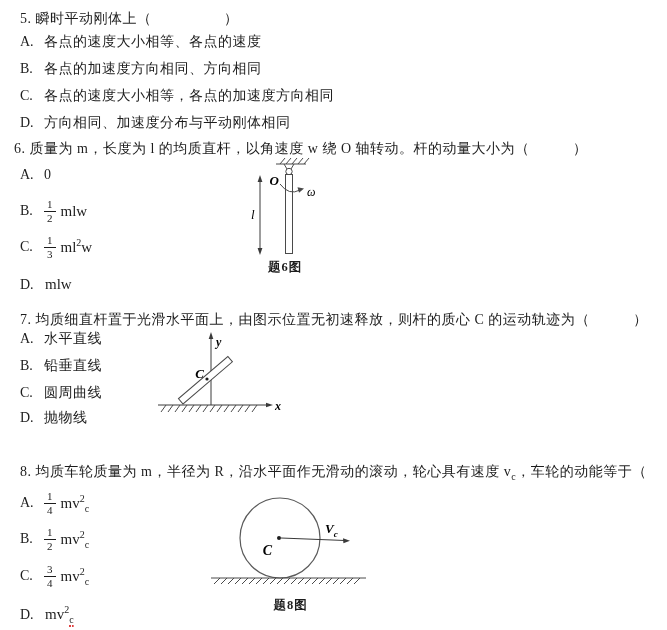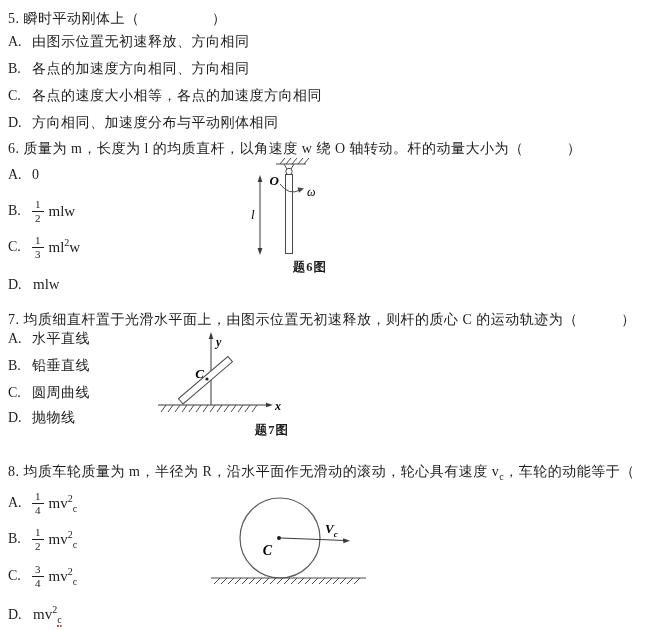--- a/index.html
+++ b/index.html
@@ -1,60 +1,60 @@
 <!DOCTYPE html>
 <html><head>
 <meta charset="utf-8">
 <style>
   html,body{margin:0;padding:0;}
   body{
     width:667px;height:630px;background:#ffffff;position:relative;
     font-family:"Liberation Serif","DejaVu Serif",serif;color:#1d1d1d;
     overflow:hidden;
   }
-  .line{position:absolute;white-space:pre;font-size:14px;letter-spacing:0.5px;}
+  .line{position:absolute;white-space:pre;font-size:14px;letter-spacing:0.5px;margin-left:12px;}
   .opt{display:flex;align-items:center;letter-spacing:0.5px;}
   .letter{display:inline-block;width:24px;font-size:14px;letter-spacing:0;}
   .opt-text{font-size:14px;}
   .frac{display:inline-flex;flex-direction:column;align-items:center;
         font-size:11px;line-height:1.15;letter-spacing:0;}
   .frac .num{padding:0 3px;}
   .frac .den{border-top:1px solid #1d1d1d;padding:0 3px;}
   .expr{font-size:15px;margin-left:5px;letter-spacing:0;}
   .expr sup{font-size:10px;line-height:0;}
   .expr sub{font-size:10px;line-height:0;}
   .upright{font-style:normal;}
   .sub-err{border-bottom:2px dotted #e04040;}
   .fig{position:absolute;}
   .fig svg{display:block;}
-  .fig-caption{font-weight:bold;font-size:12.5px;text-align:right;margin-top:2px;letter-spacing:1px;}
+  .fig-caption{font-weight:bold;font-size:12.5px;text-align:center;margin-top:2px;letter-spacing:1px;}
   .svgtext{font-family:"Liberation Serif","DejaVu Serif",serif;}
 </style>
 </head>
 <body>
 
 <div class="line" style="left:8px;top:10px">5. 瞬时平动刚体上（　　　　　）</div>
 <div class="line opt" style="left:8px;top:33px">
   <span class="letter">A.</span>
-  <span class="opt-text">由图示位置无初速释放、方向相同</span>
+  <span class="opt-text">各点的速度大小相等、各点的速度</span>
 </div>
 <div class="line opt" style="left:8px;top:60px">
   <span class="letter">B.</span>
   <span class="opt-text">各点的加速度方向相同、方向相同</span>
 </div>
 <div class="line opt" style="left:8px;top:87px">
   <span class="letter">C.</span>
   <span class="opt-text">各点的速度大小相等，各点的加速度方向相同</span>
 </div>
 <div class="line opt" style="left:8px;top:114px">
   <span class="letter">D.</span>
   <span class="opt-text">方向相同、加速度分布与平动刚体相同</span>
 </div>
 
-<div class="line" style="left:8px;top:140px">6. 质量为 m，长度为 l 的均质直杆，以角速度 w 绕 O 轴转动。杆的动量大小为（　　　）</div>
+<div class="line" style="left:2px;top:140px">6. 质量为 m，长度为 l 的均质直杆，以角速度 w 绕 O 轴转动。杆的动量大小为（　　　）</div>
 <div class="line opt" style="left:8px;top:167px">
   <span class="letter">A.</span>
   <span class="opt-text upright">0</span>
 </div>
 <div class="line opt" style="left:8px;top:196px;height:30px">
   <span class="letter">B.</span>
   <span class="frac">
     <span class="num">1</span>
     <span class="den">2</span>
   </span>
@@ -141,21 +141,20 @@
     <g transform="translate(30,73) rotate(-40.5)">
       <rect x="0" y="-7" width="65" height="7" fill="#ffffff" stroke="#4a4a4a" stroke-width="1"></rect>
     </g>
 
     <circle cx="54" cy="48" r="1.6" fill="#1d1d1d"></circle>
 
     <text class="svgtext" x="63" y="15" font-size="12" font-style="italic" font-weight="bold">y</text>
     <text class="svgtext" x="122" y="79" font-size="12" font-style="italic" font-weight="bold">x</text>
     <text class="svgtext" x="51" y="47" text-anchor="end" font-size="13" font-style="italic" font-weight="bold">C</text>
   </svg>
-  <div class="fig-caption">题7图</div>
 </div>
 
 <div class="line" style="left:8px;top:463px"><span>8. 均质车轮质量为 m，半径为 R，沿水平面作无滑动的滚动，轮心具有速度 v</span><sub style="font-size:10px">c</sub><span>，车轮的动能等于（　　　　）</span></div>
 
 <div class="line opt" style="left:8px;top:488px;height:30px">
   <span class="letter">A.</span>
   <span class="frac">
     <span class="num">1</span>
     <span class="den">4</span>
   </span>
@@ -191,13 +190,14 @@
 
     <line x1="73" y1="43" x2="137" y2="45.5" stroke="#3a3a3a" stroke-width="1.1"></line>
     <polygon points="142,45.8 135,43.2 135.4,48.2" fill="#3a3a3a"></polygon>
 
     <line x1="3" y1="83" x2="158" y2="83" stroke="#4a4a4a" stroke-width="1"></line>
     <path d="M6 89 L12 83 M13 89 L19 83 M20 89 L26 83 M27 89 L33 83 M34 89 L40 83 M41 89 L47 83 M48 89 L54 83 M55 89 L61 83 M62 89 L68 83 M69 89 L75 83 M76 89 L82 83 M83 89 L89 83 M90 89 L96 83 M97 89 L103 83 M104 89 L110 83 M111 89 L117 83 M118 89 L124 83 M125 89 L131 83 M132 89 L138 83 M139 89 L145 83 M146 89 L152 83" stroke="#4a4a4a" stroke-width="1" fill="none"></path>
 
     <text class="svgtext" x="64" y="60" text-anchor="end" font-size="14" font-style="italic" font-weight="bold">C</text>
     <text class="svgtext" x="117" y="38" font-size="13" font-style="italic" font-weight="bold"><tspan>V</tspan><tspan dy="4" font-size="9">c</tspan></text>
   </svg>
+  <div class="fig-caption">题8图</div>
 </div>
 
 </body></html>

